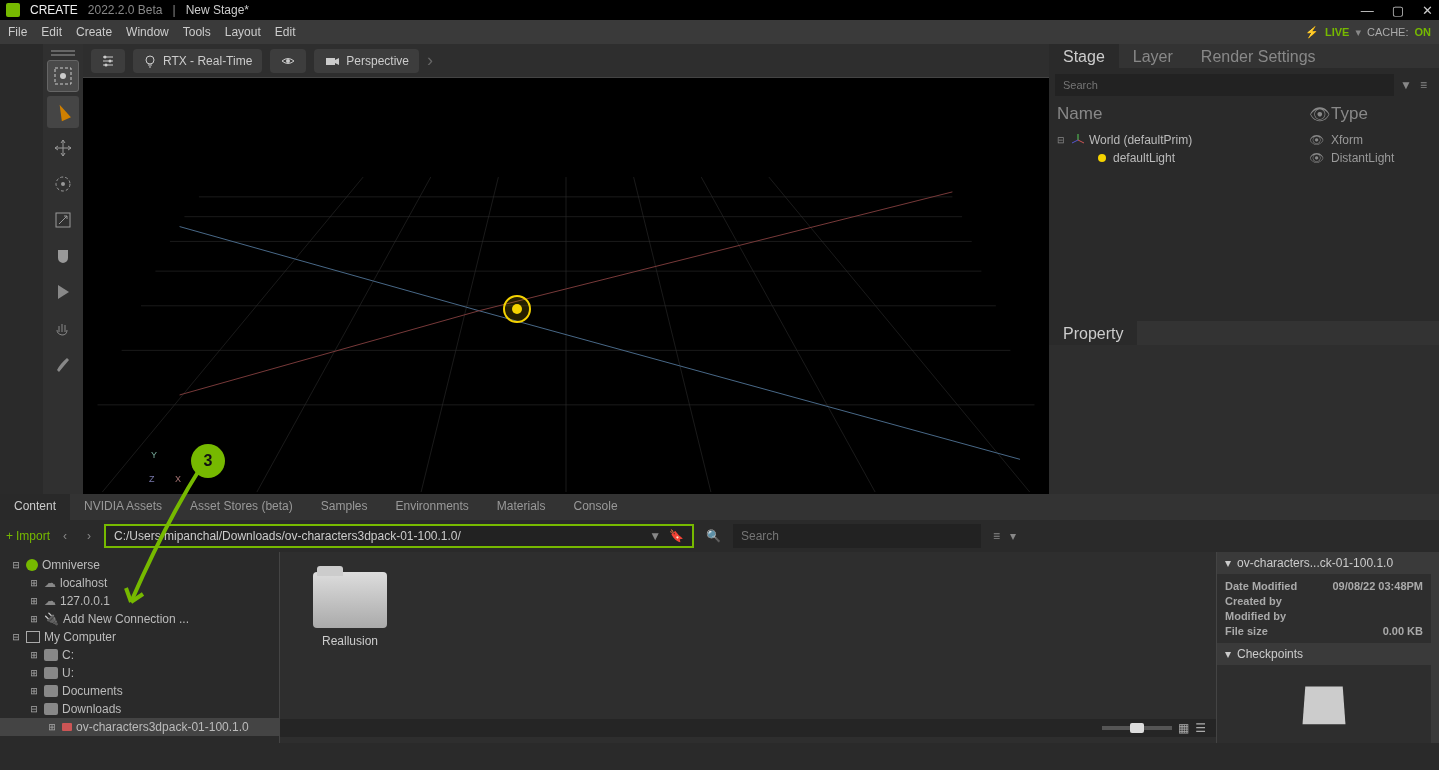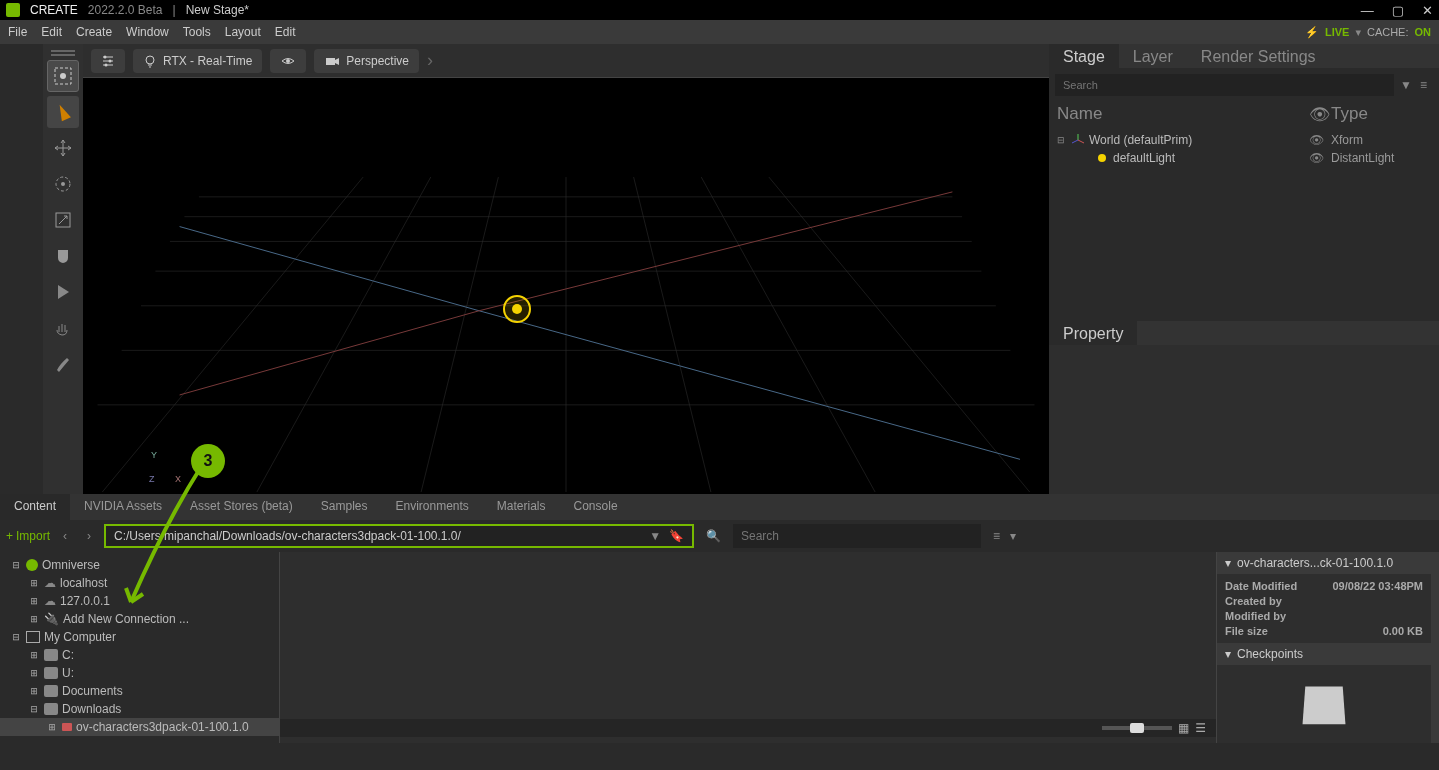--- a/index.html
+++ b/index.html
@@ -409,20 +409,24 @@
       <span>Downloads</span>
     </div>
     <div class="ct-row selected" style="padding-left:46px">
       <span class="exp">⊞</span>
       <span style="width:10px;height:8px;background:#c55;border-radius:1px"></span>
       <span>ov-characters3dpack-01-100.1.0</span>
     </div>
   </div>
 
   <div class="content-grid">
+    <div class="folder-item">
+      <div class="folder-graphic"></div>
+      <div class="folder-label">Reallusion</div>
+    </div>
     <div class="view-toggle">
       <div class="slider-track">
           <div class="slider-thumb"></div>
         </div>
       <span style="color:#aaa">▦</span>
       <span style="color:#aaa">☰</span>
     </div>
   </div>
 
   <div class="content-details">

